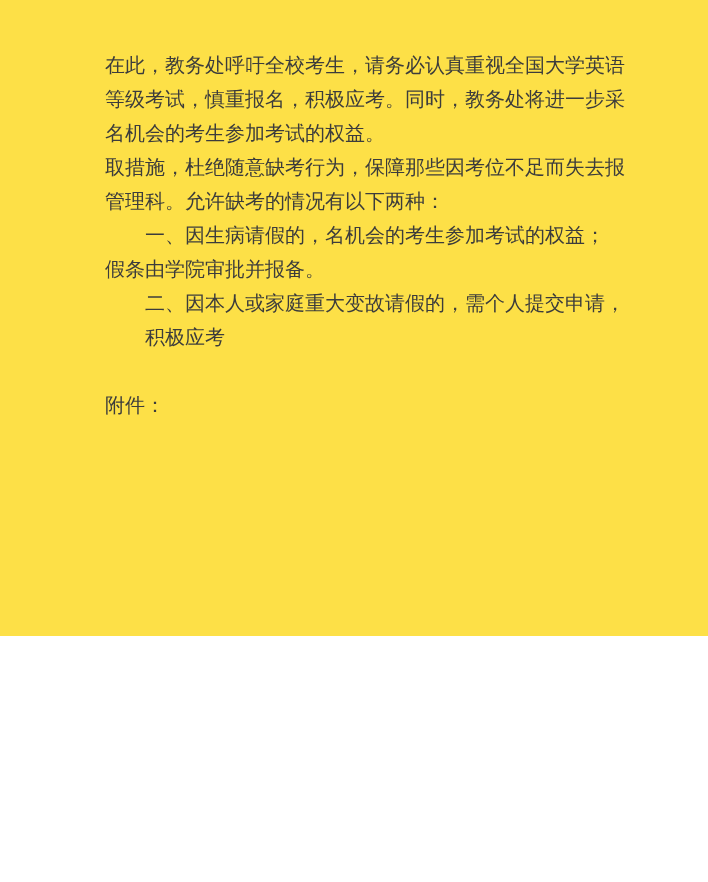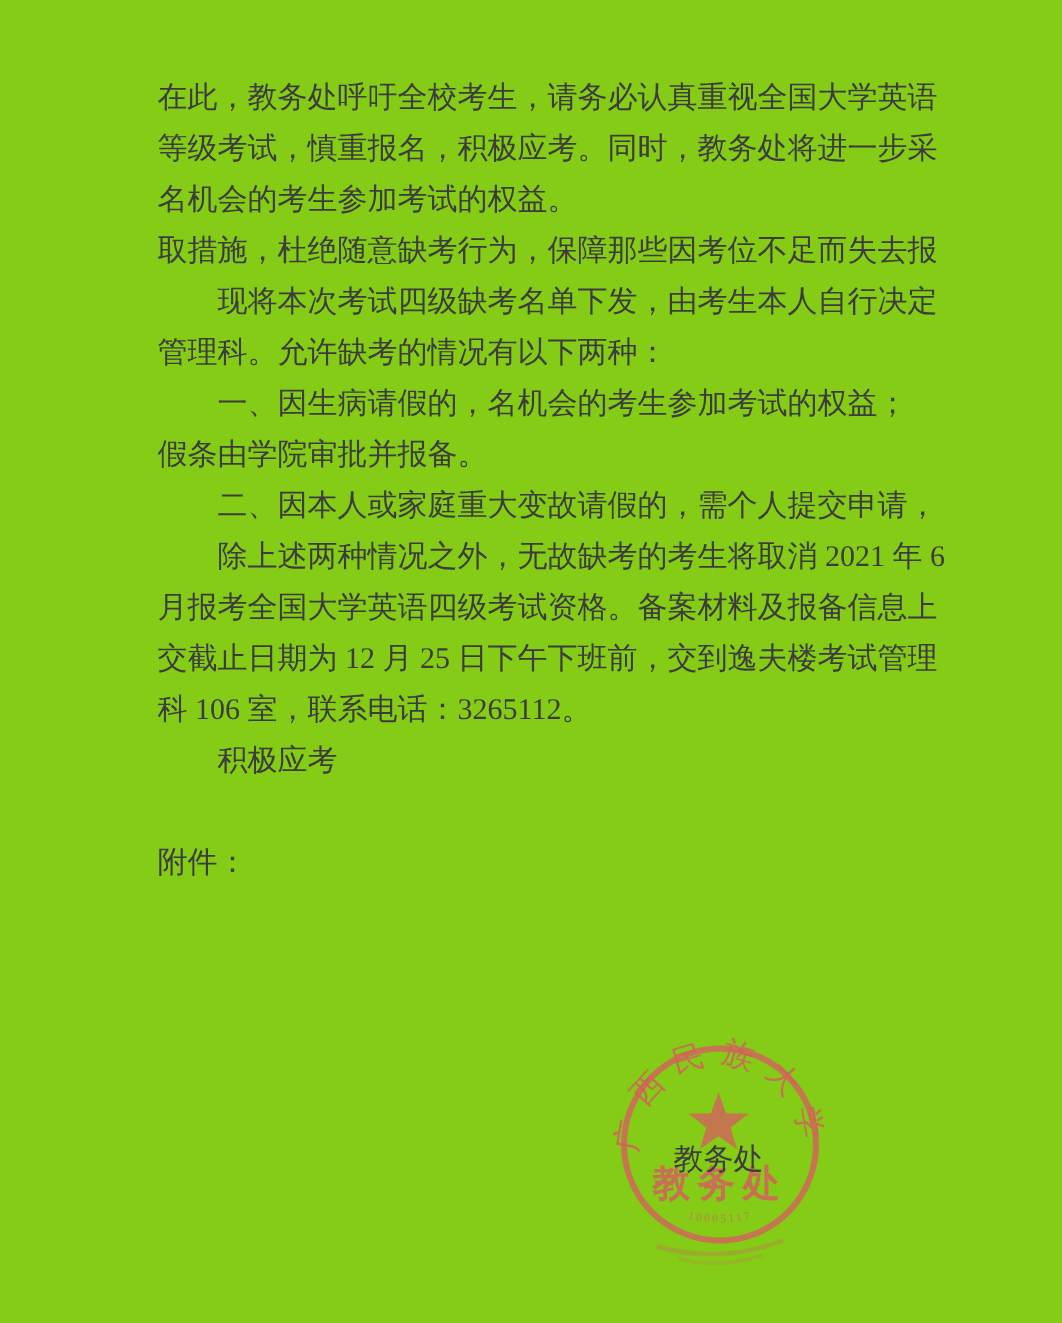--- a/index.html
+++ b/index.html
@@ -1,20 +1,20 @@
 <!DOCTYPE html>
 <html><head>
 <meta charset="utf-8">
 <style>
   html, body { margin: 0; padding: 0; background: #ffffff; }
   .page {
     position: relative;
     width: 708px;
-    height: 882px;
-    background: #84cc16;
+    height: 636px;
+    background: #fde047;
     overflow: hidden;
     font-family: "Liberation Serif", "DejaVu Serif", serif;
     color: #3c3c3c;
   }
   .content {
     position: absolute;
     left: 105px;
     top: 48px;
     width: 522px;
   }
@@ -59,39 +59,32 @@
   <div class="content">
 
     <div class="para">
       <div class="pline">在此，教务处呼吁全校考生，请务必认真重视全国大学英语</div>
       <div class="pline">等级考试，慎重报名，积极应考。同时，教务处将进一步采</div>
       <div class="pline">名机会的考生参加考试的权益。</div>
       <div class="pline">取措施，杜绝随意缺考行为，保障那些因考位不足而失去报</div>
     </div>
 
     <div class="para">
-      <div class="pline ind">现将本次考试四级缺考名单下发，由考生本人自行决定</div>
       <div class="pline">管理科。允许缺考的情况有以下两种：</div>
     </div>
 
     <div class="para">
       <div class="pline ind">一、因生病请假的，名机会的考生参加考试的权益；</div>
     </div>
 
     <div class="para">
       <div class="pline">假条由学院审批并报备。</div>
       <div class="pline ind">二、因本人或家庭重大变故请假的，需个人提交申请，</div>
     </div>
 
-    <div class="para">
-      <div class="pline ind">除上述两种情况之外，无故缺考的考生将取消 2021 年 6</div>
-      <div class="pline">月报考全国大学英语四级考试资格。备案材料及报备信息上</div>
-      <div class="pline">交截止日期为 12 月 25 日下午下班前，交到逸夫楼考试管理</div>
-      <div class="pline">科 106 室，联系电话：3265112。</div>
-    </div>
 
     <div class="para">
       <div class="pline ind">积极应考</div>
     </div>
 
     <div class="attachment">
       <div class="att-label pline">附件：</div>
     </div>
 
   </div>

